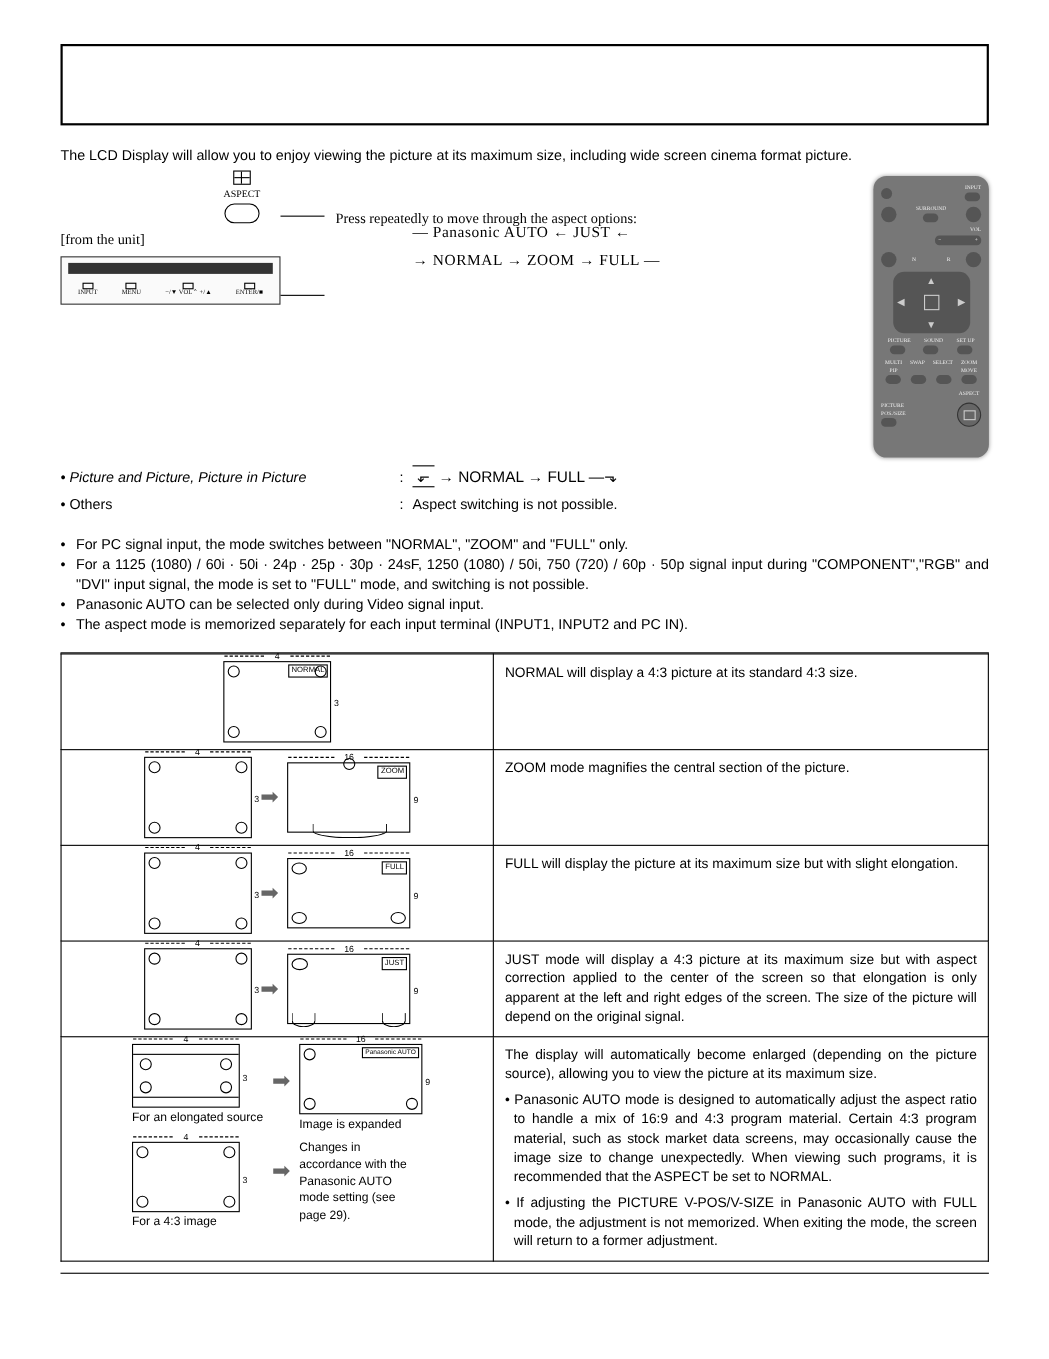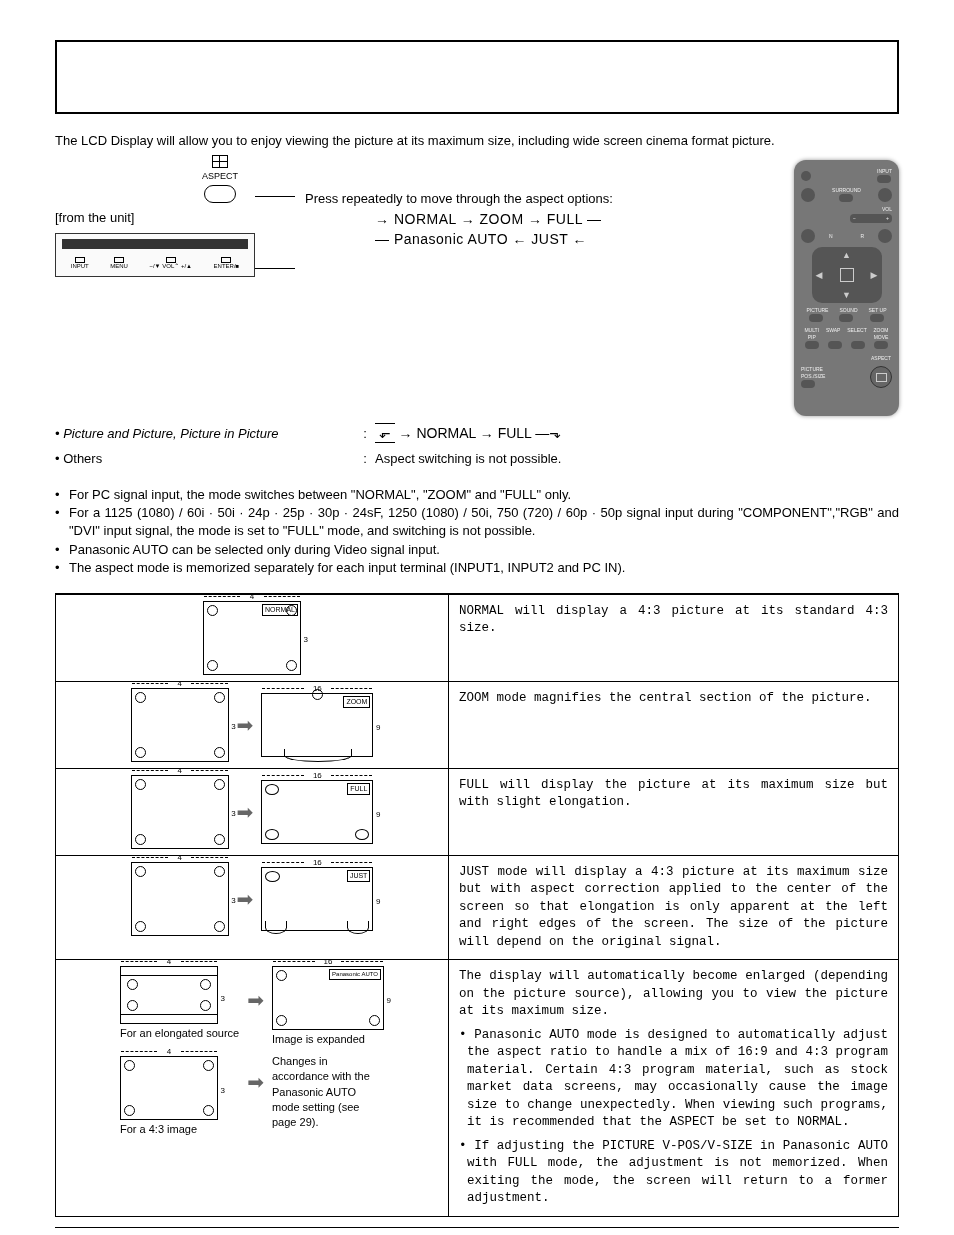--- a/index.html
+++ b/index.html
@@ -13,21 +13,21 @@
   }
   .header-box {
     border: 2px solid #000;
     height: 70px;
     margin-bottom: 18px;
   }
   .intro {
     text-align: justify;
     margin-bottom: 10px;
   }
-  .row { display: flex; }
+  .row { display: flex; font-family: Liberation Serif, serif; }
   .col-left { flex: 0 0 240px; }
   .col-mid { flex: 1; padding-left: 10px; position: relative; }
   .col-right { flex: 0 0 130px; }
   .aspect-icon {
     text-align: center;
     font-size: 9px;
     margin-left: 90px;
     margin-top: -5px;
   }
   .aspect-icon .sq {
@@ -112,21 +112,21 @@
   .top-dim::after { right: 0; }
   .corner { position: absolute; width: 9px; height: 9px; border: 1px solid #000; border-radius: 50%; }
   .tl { top: 3px; left: 3px; } .tr { top: 3px; right: 3px; }
   .bl { bottom: 3px; left: 3px; } .br { bottom: 3px; right: 3px; }
   .mode-tag {
     position: absolute; top: 2px; right: 2px; border: 1px solid #000; font-size: 7px; padding: 0 2px; background: #fff;
   }
   .big-arrow { font-size: 20px; color: #666; }
   .subcap { font-size: 11px; text-align: left; margin: 2px 0 4px 40px; }
   .caption-r { font-size: 11px; width: 110px; }
-  .desc { text-align: justify; font-family: Liberation Mono, monospace; }
+  .desc { text-align: justify; }
   .sub-bullet { padding-left: 8px; text-indent: -8px; margin-top: 6px; }
   .bottom-rule { border-top: 1px solid #000; margin-top: 10px; }
 </style>
 </head>
 <body>
 
 <div class="header-box"></div>
 
 <p class="intro">The LCD Display will allow you to enjoy viewing the picture at its maximum size, including wide screen cinema format picture.</p>
 
@@ -146,22 +146,22 @@
         <span>−/▼ VOL⌃ +/▲</span>
         <span>ENTER/■</span>
       </div>
     </div>
   </div>
 
   <div class="col-mid">
     <div style="height:30px"></div>
     <div style="border-top:1px solid #000; width:40px; position:absolute; left:-40px; top:36px;"></div>
     <div>Press repeatedly to move through the aspect options:</div>
+    <div class="arrow-cycle" style="margin-top:-6px;">— Panasonic AUTO ← JUST ←</div>
     <div class="arrow-cycle">→ NORMAL → ZOOM → FULL —</div>
-    <div class="arrow-cycle" style="margin-top:-6px;">— Panasonic AUTO ← JUST ←</div>
     <div style="border-top:1px solid #000; width:40px; position:absolute; left:-40px; top:108px;"></div>
   </div>
 
   <div class="col-right">
     <div class="remote">
       <div class="r-row">
         <div class="rbtn small"></div>
         <div style="text-align:right;">
           <div>INPUT</div>
           <div class="rbtn wide"></div>

